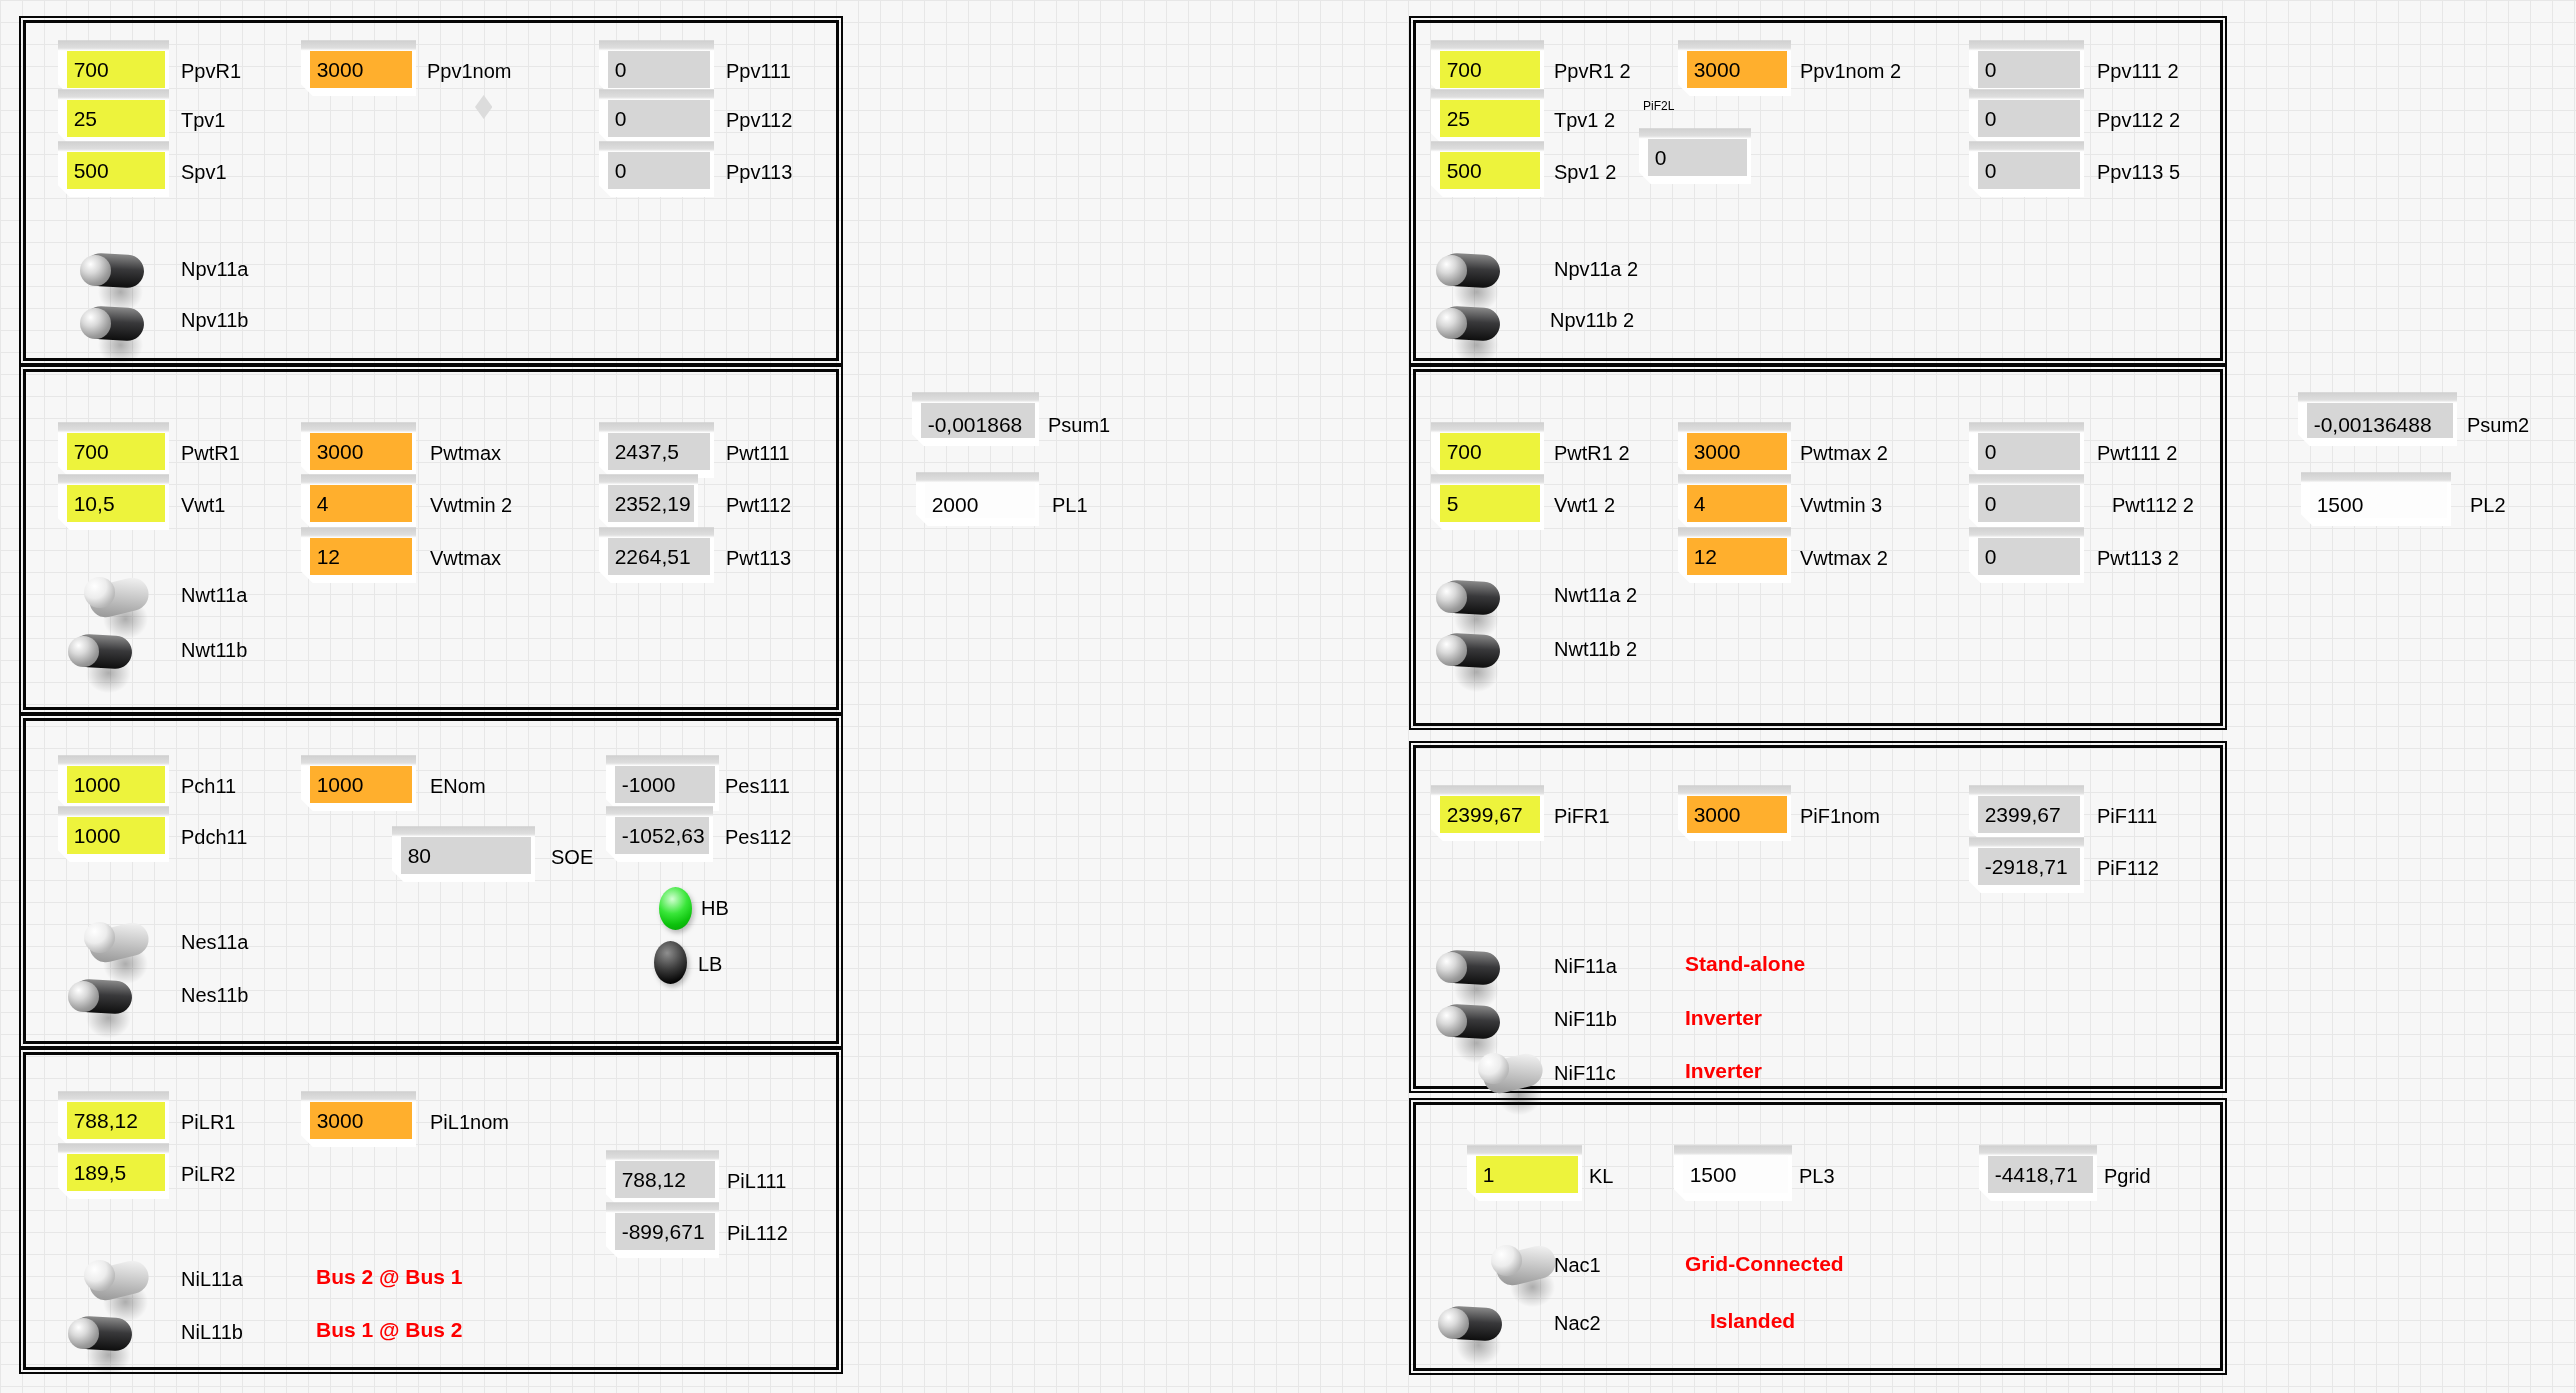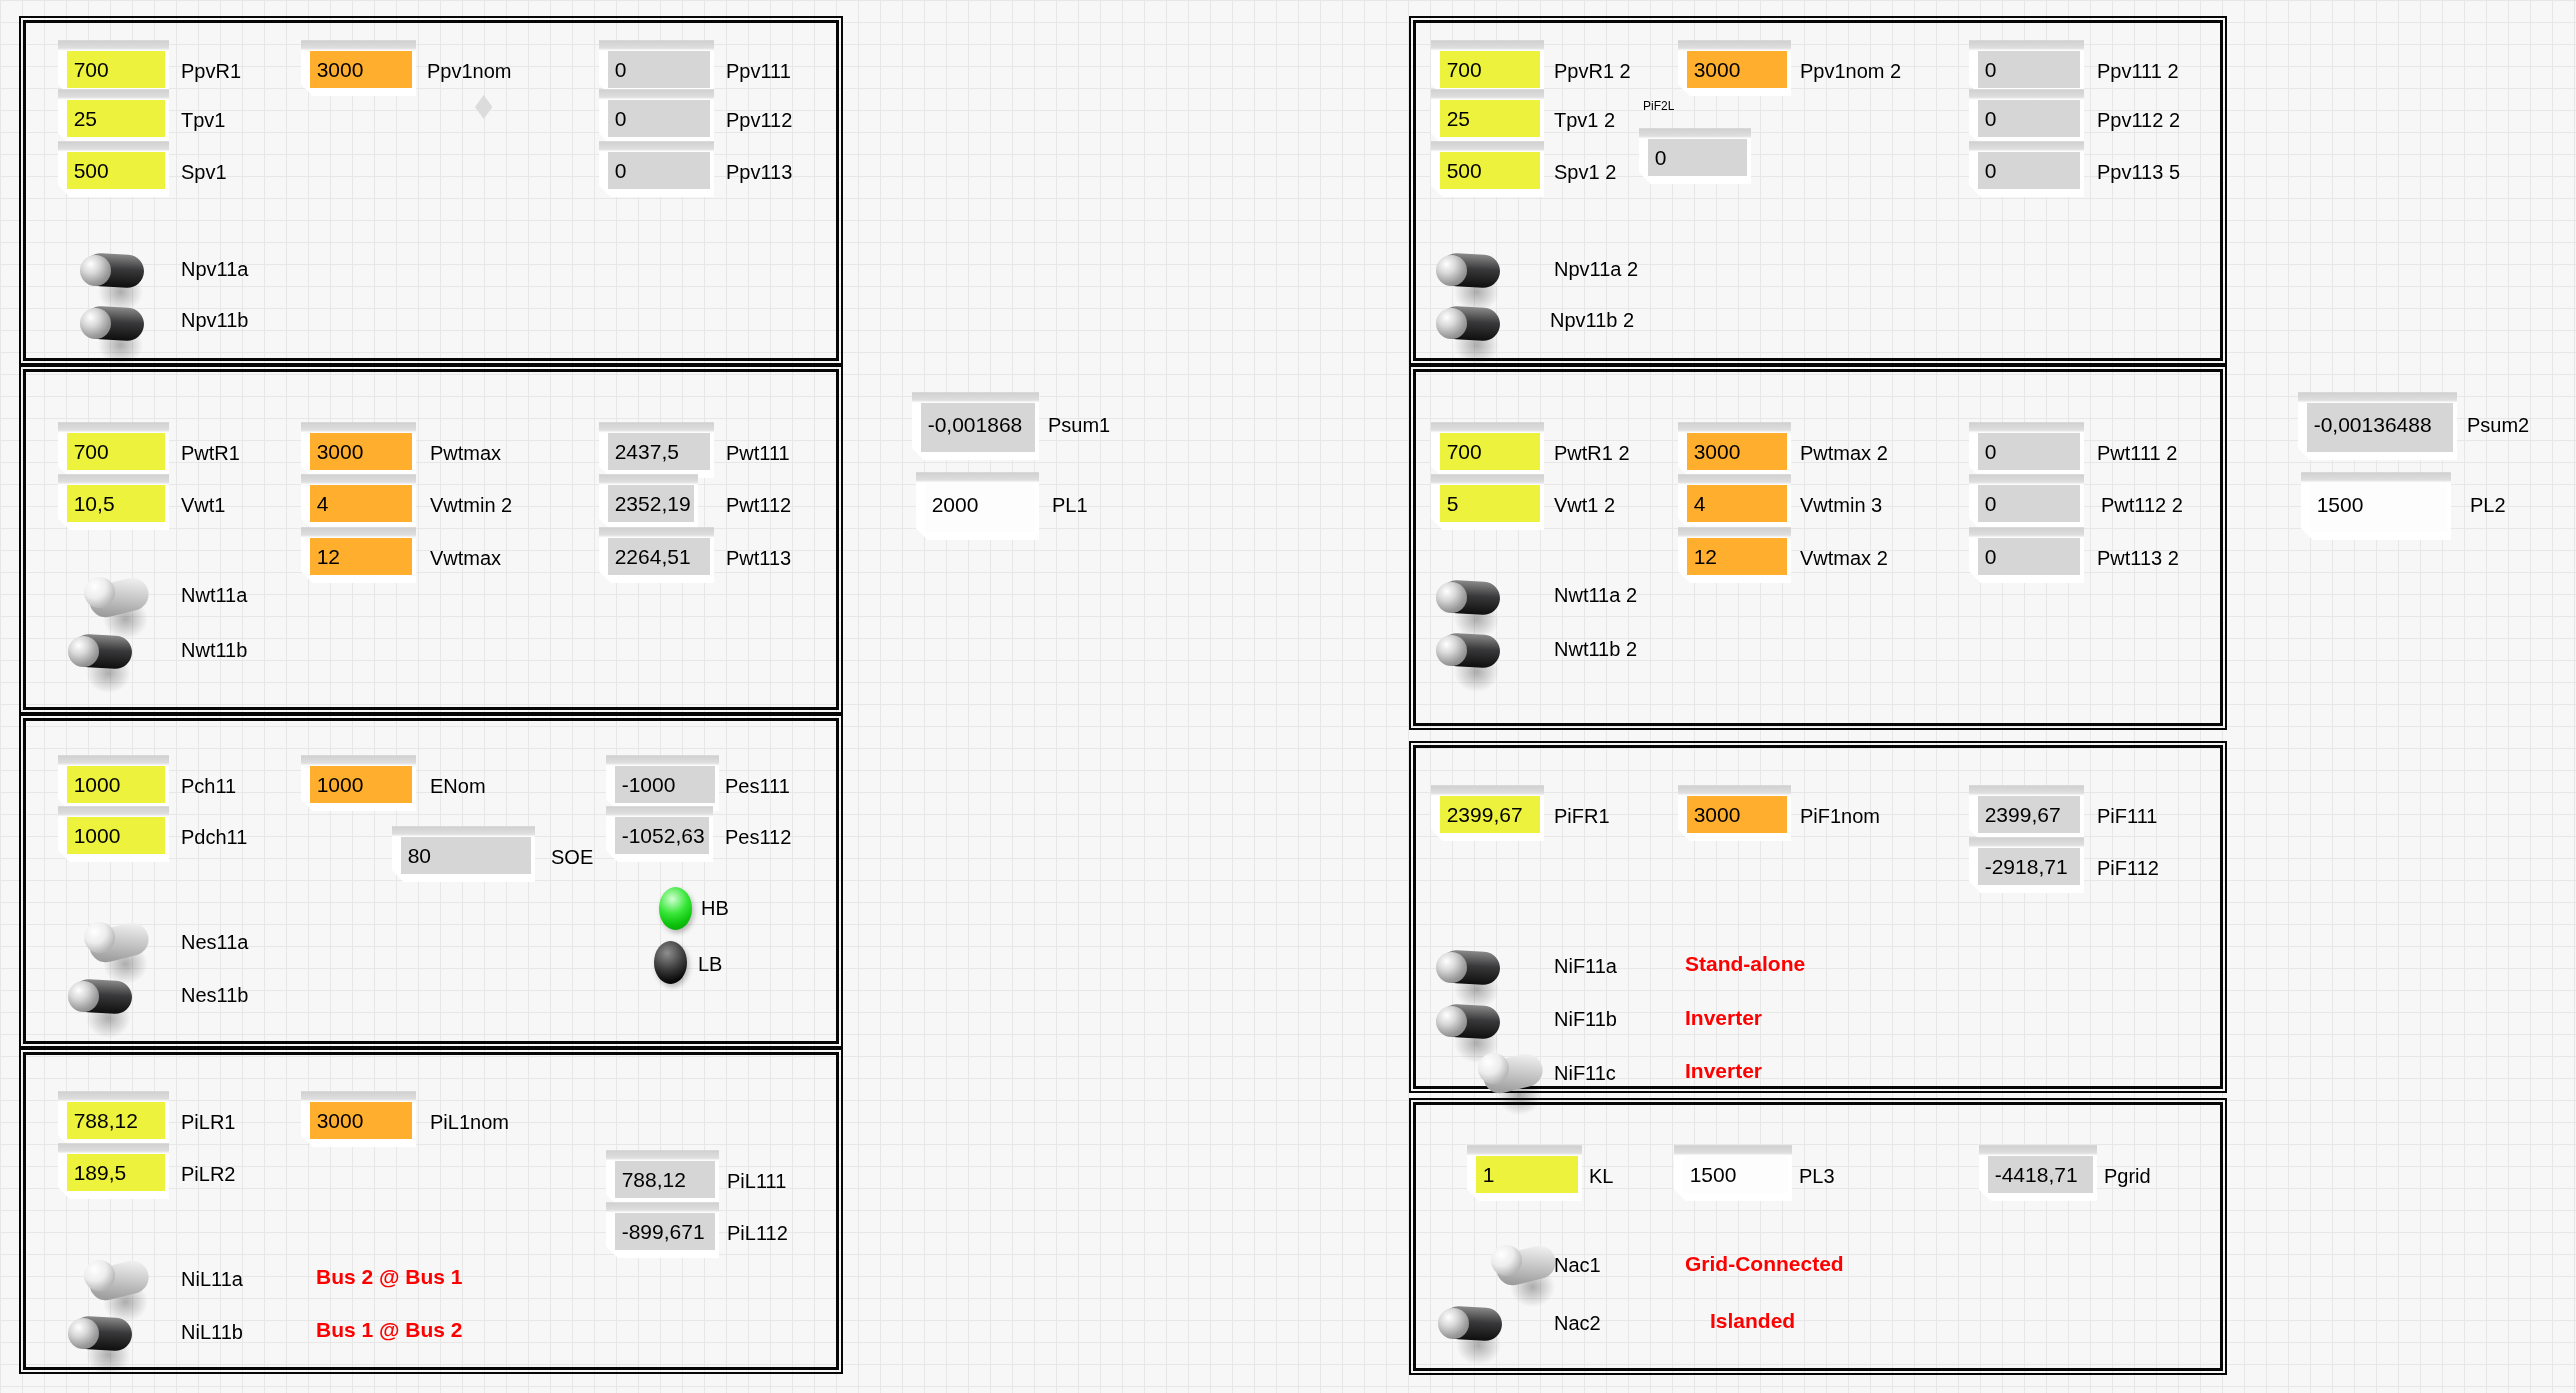--- a/index.html
+++ b/index.html
@@ -16,21 +16,21 @@
   .plate{position:absolute;left:-9.4px;top:-10.7px;right:-4px;bottom:-8px;
          background:linear-gradient(180deg,#cfcfcf 0px,#dedede 8px,#ffffff 10.7px);
          clip-path:polygon(0 0,100% 0,100% 100%,12px 100%,0 calc(100% - 12px));
          filter:drop-shadow(1.3px 2px 1.3px rgba(0,0,0,.10))}
   .box{position:relative;height:37px;line-height:38px;padding-left:6.7px;
        font-size:21px;white-space:nowrap;overflow:hidden}
   .y .box{background:#edf33c}
   .o .box{background:#ffaf2d}
   .g .box{background:#d6d6d6}
   .w .box{background:#fdfdfd}
-  .tall .box{height:49px;line-height:44px}
+  .tall .box{height:35px;line-height:44px}
   .lbl{position:absolute;top:8.7px;font-size:20px;white-space:nowrap}
   .tall .lbl{top:11.4px}
   .tlbl{position:absolute;font-size:20px;white-space:nowrap}
   .red{position:absolute;font-size:21px;font-weight:700;color:#fe0000;white-space:nowrap}
   .free{position:absolute;font-size:12px;white-space:nowrap}
 
   .toggle{position:absolute;width:74px;height:57px}
   .toggle .sh{position:absolute;left:17.4px;top:23px;width:49px;height:44px;border-radius:50%;
               background:radial-gradient(ellipse at 50% 50%,rgba(0,0,0,.30),rgba(0,0,0,0) 65%)}
   .toggle .lever{position:absolute;left:5.3px;top:6.7px;width:60px;height:33px;border-radius:16.7px}
@@ -345,21 +345,21 @@
     <span class="lbl" style="left:113px">Vwtmax 2</span>
   </div>
 <div class="fld g" style="left:1978px;top:433px;width:102px">
     <div class="plate"></div>
     <div class="box">0</div>
     <span class="lbl" style="left:119px">Pwt111 2</span>
   </div>
 <div class="fld g" style="left:1978px;top:485px;width:102px">
     <div class="plate"></div>
     <div class="box">0</div>
-    <span class="lbl" style="left:123px">Pwt112 2</span>
+    <span class="lbl" style="left:134px">Pwt112 2</span>
   </div>
 <div class="fld g" style="left:1978px;top:538px;width:102px">
     <div class="plate"></div>
     <div class="box">0</div>
     <span class="lbl" style="left:119px">Pwt113 2</span>
   </div>
 <div class="toggle down" style="left:1435px;top:574px">
     <div class="sh"></div>
     <div class="lever"></div>
     <div class="cap"></div>

